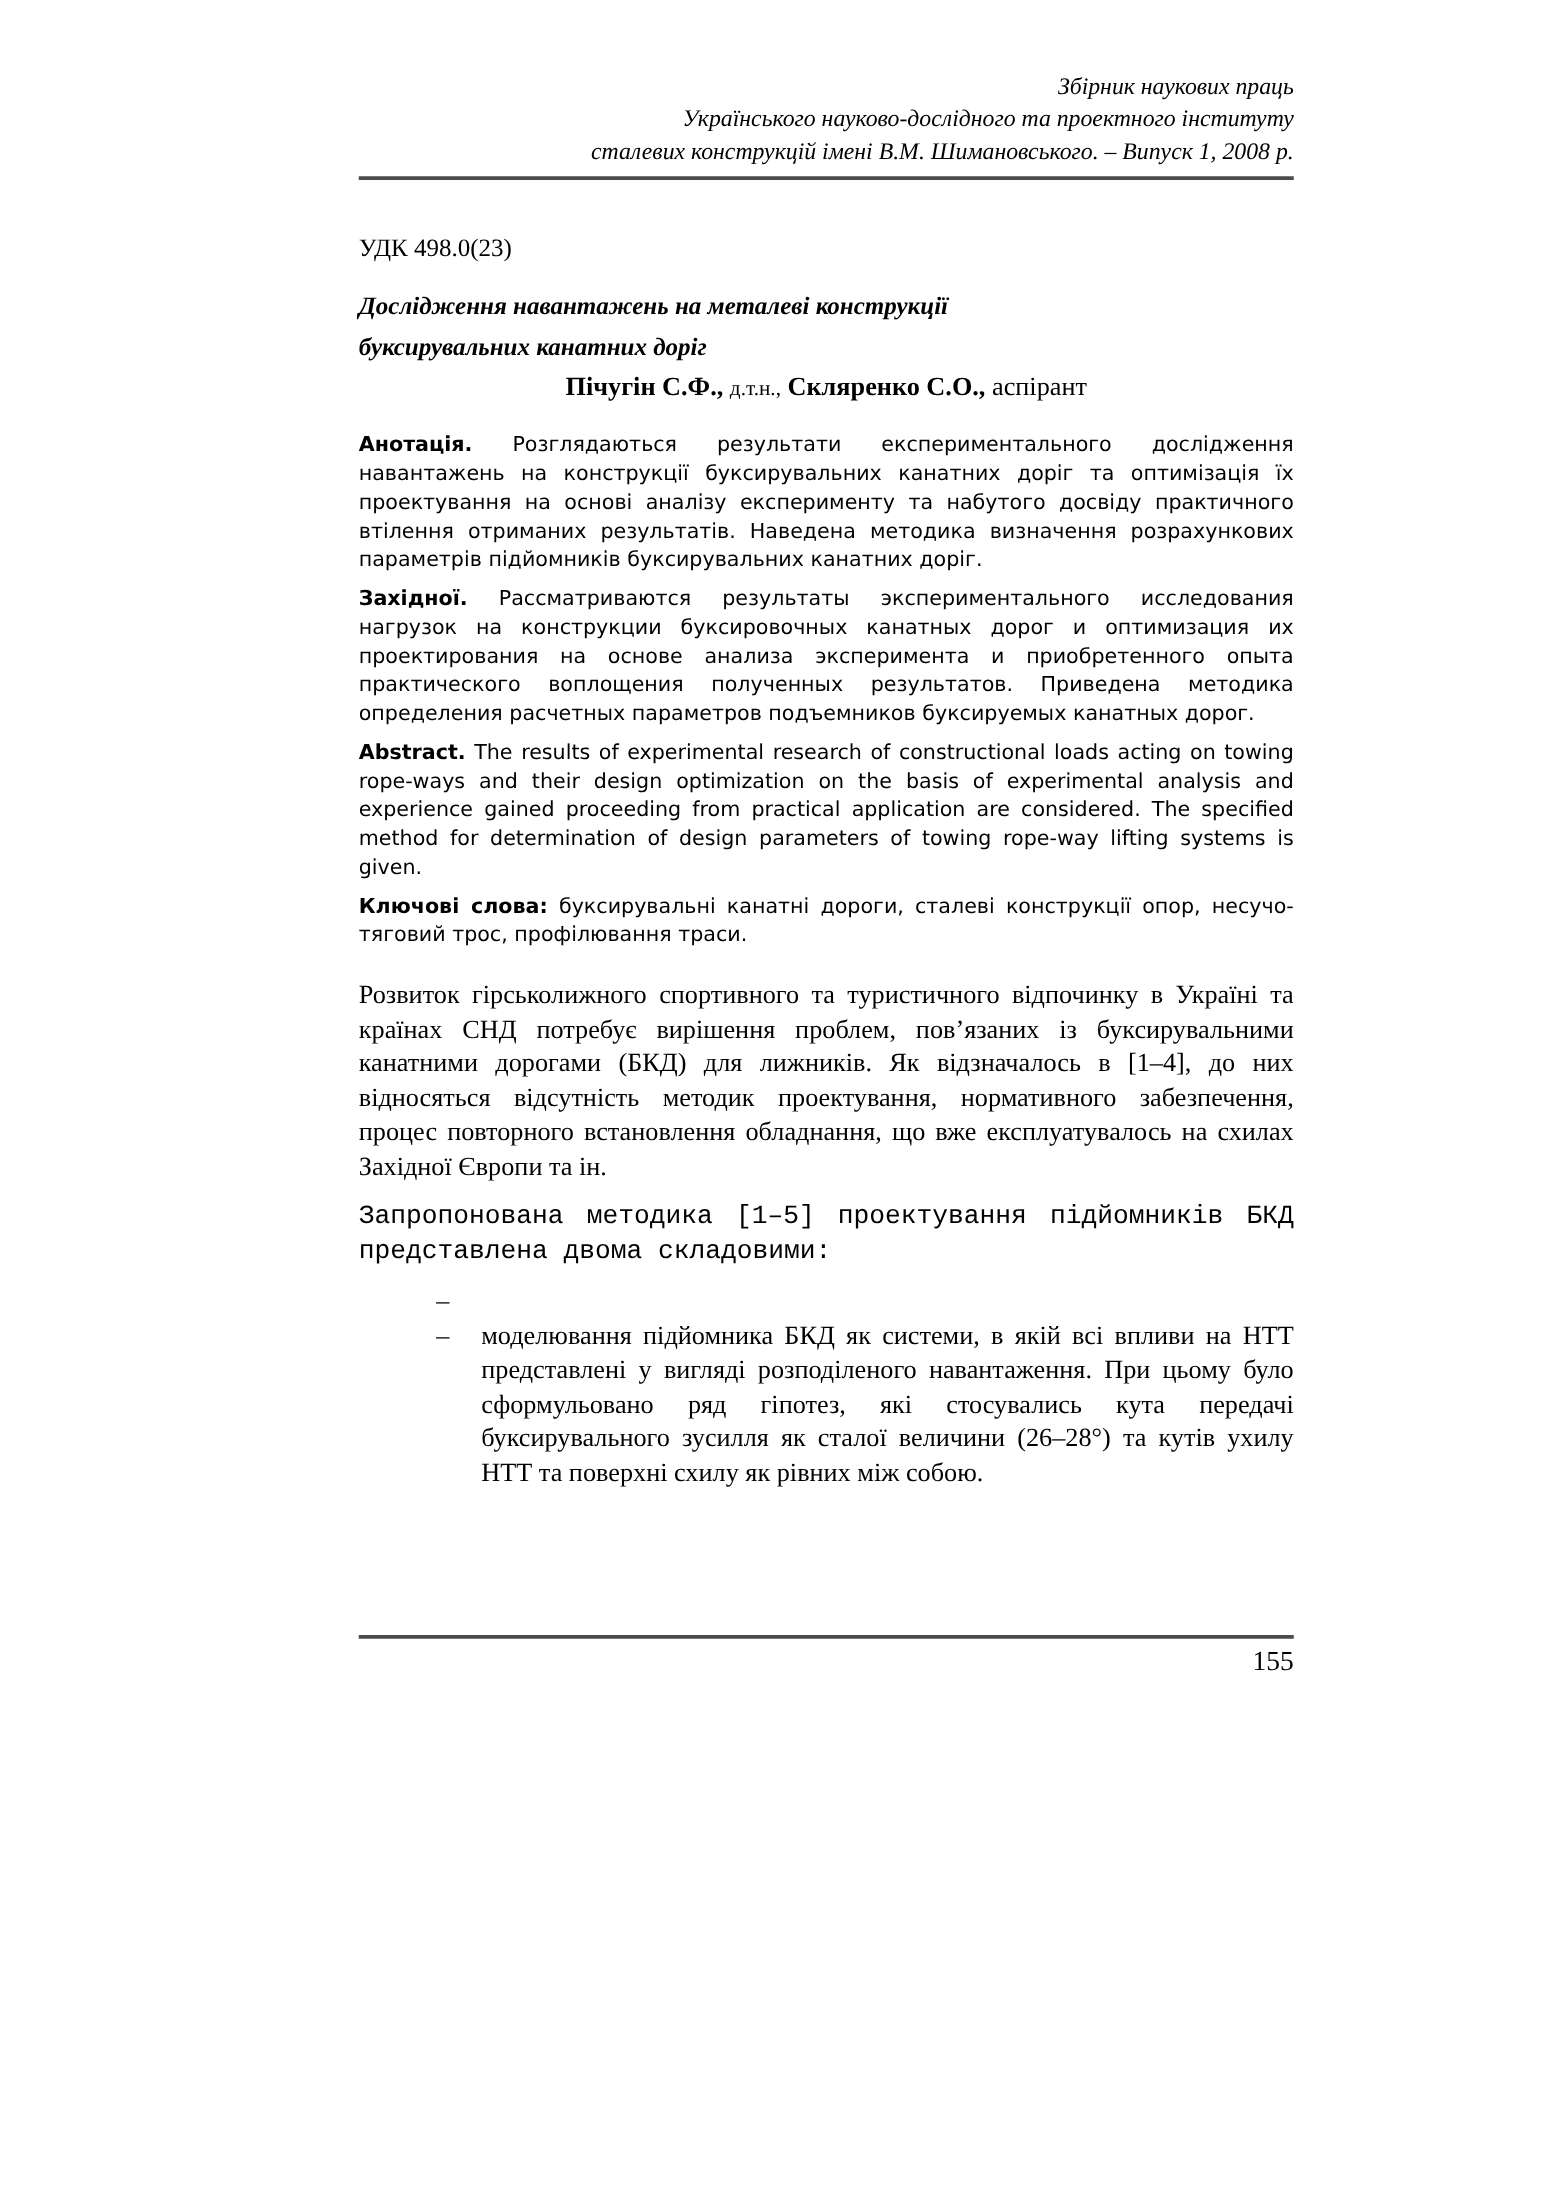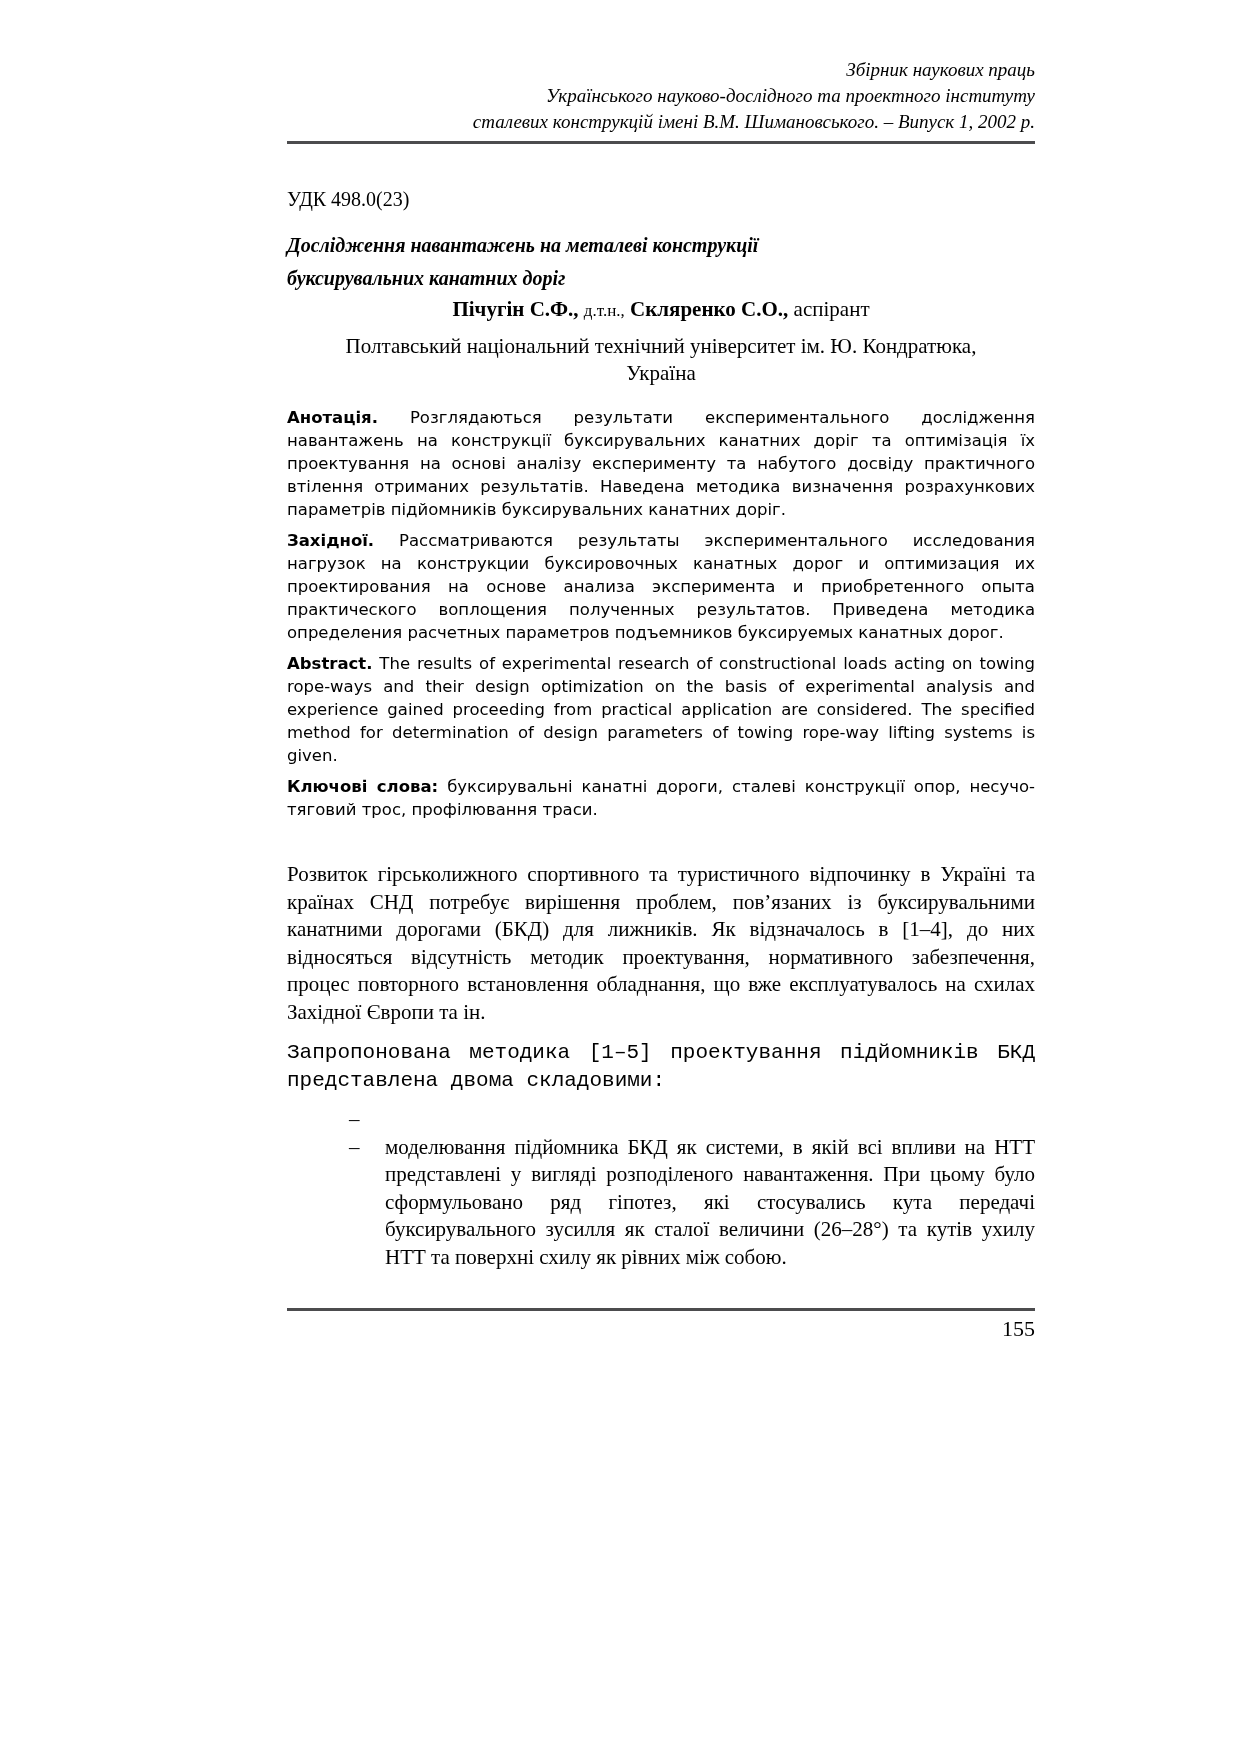--- a/index.html
+++ b/index.html
@@ -65,21 +65,21 @@
     text-align: justify;
   }
   .abstract.first { margin-top: 19px; }
   .abstract .lead { font-weight: bold; margin-top: 48px; }
   .bodytext {
     margin: 0;
     font-size: 21px;
     line-height: 27.5px;
     text-align: justify;
   }
-  .p1 { margin-top: 40px; }
+  .p1 { margin-top: 23px; }
   .p2 { margin-top: 13px; font-family: Liberation Mono, monospace; }
   .bullets { margin-top: 12px; }
   .bullet {
     display: flex;
     padding-left: 62px;
     font-size: 21px;
     line-height: 27.5px;
   }
   .bullet .marker { flex: none; width: 36px; }
   .bullet .btext { flex: auto; text-align: justify; }
@@ -98,42 +98,38 @@
 </style>
 </head>
 <body>
 
 <div class="page">
   <div class="column">
 
     <div class="journal-header">
       <div>Збірник наукових праць</div>
       <div>Українського науково-дослідного та проектного інституту</div>
-      <div>сталевих конструкцій імені В.М. Шимановського. – Випуск 1, 2002 р.</div>
+      <div>сталевих конструкцій імені В.М. Шимановського. – Випуск 1, 2008 р.</div>
     </div>
     <div class="rule header-rule"></div>
 
     <div class="udc">УДК 498.0(23)</div>
 
     <h1 class="title">
       <div>Дослідження навантажень на металеві конструкції</div>
       <div>буксирувальних канатних доріг</div>
     </h1>
 
     <div class="authors">
       <span class="name">Пічугін С.Ф.,</span>
       <span class="degree-small">д.т.н.,</span>
       <span class="name">Скляренко С.О.,</span>
       <span class="degree">аспірант</span>
     </div>
 
-    <div class="affiliation">
-      <div>Полтавський національний технічний університет ім. Ю. Кондратюка,</div>
-      <div>Україна</div>
-    </div>
 
     <p class="abstract first">
       <b class="lead">Анотація.</b>
       <span>Розглядаються результати експериментального дослідження навантажень на конструкції буксирувальних канатних доріг та оптимізація їх проектування на основі аналізу експерименту та набутого досвіду практичного втілення отриманих результатів. Наведена методика визначення розрахункових параметрів підйомників буксирувальних канатних доріг.</span>
     </p>
 
     <p class="abstract">
       <b class="lead">Західної.</b>
       <span>Рассматриваются результаты экспериментального исследования нагрузок на конструкции буксировочных канатных дорог и оптимизация их проектирования на основе анализа эксперимента и приобретенного опыта практического воплощения полученных результатов. Приведена методика определения расчетных параметров подъемников буксируемых канатных дорог.</span>
     </p>

